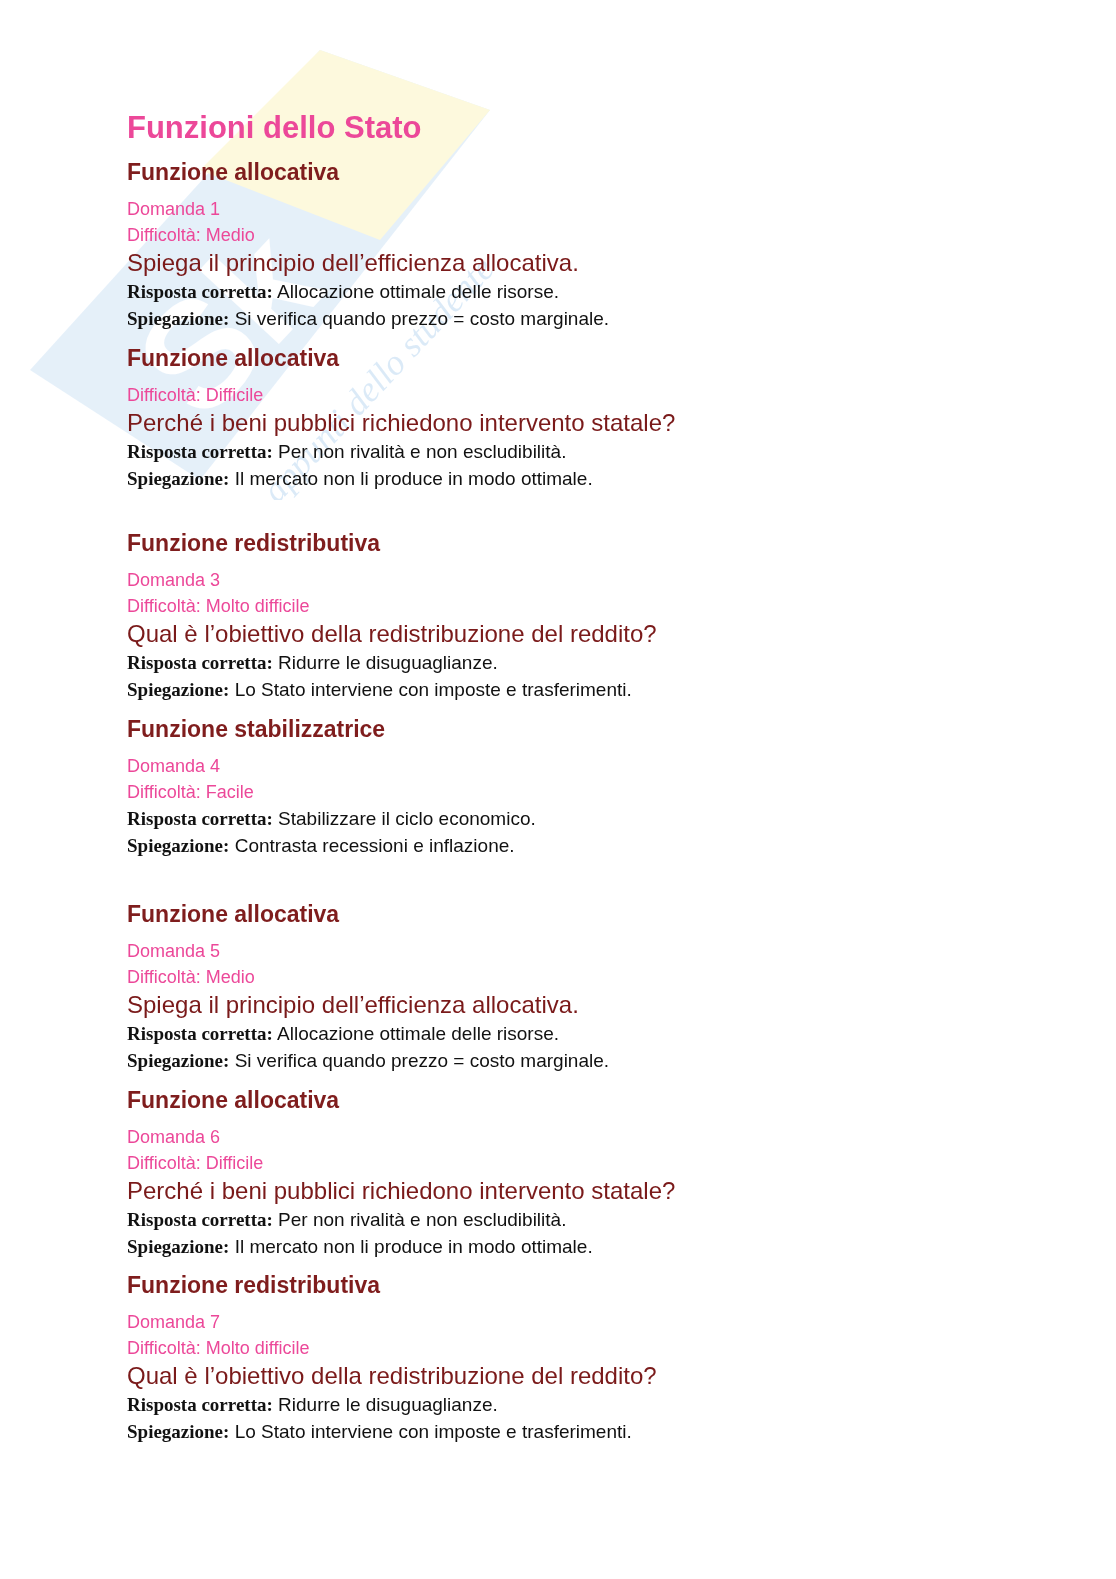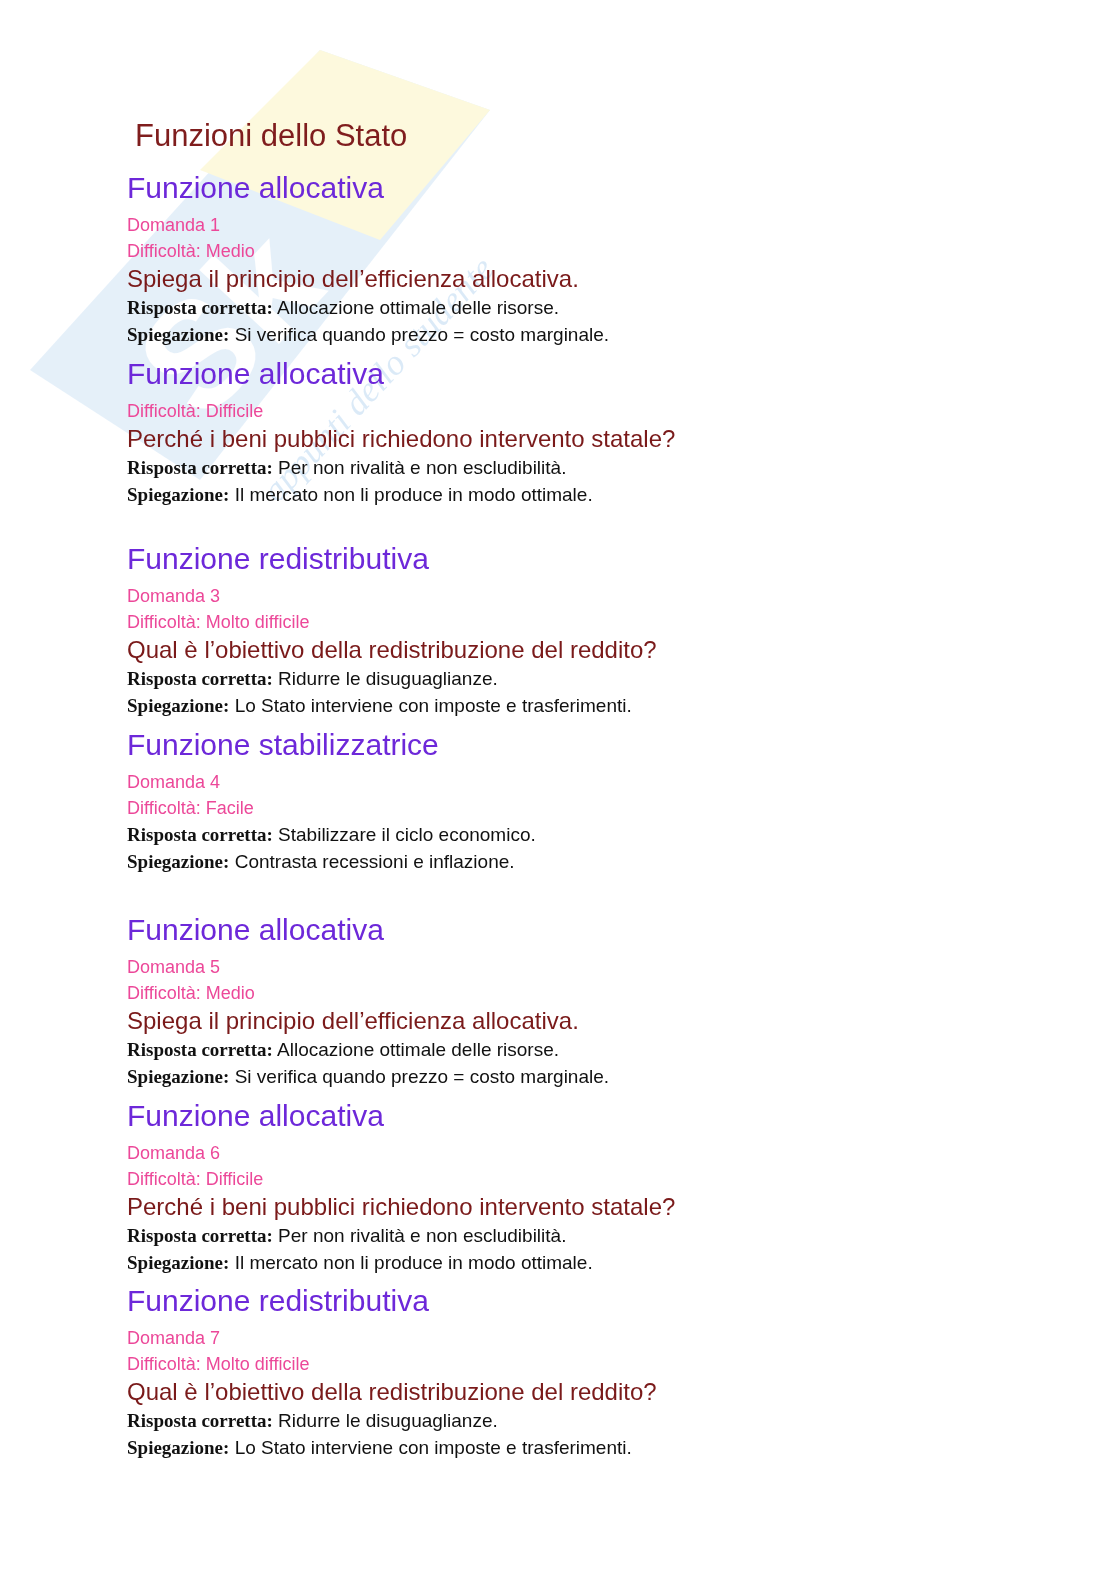--- a/index.html
+++ b/index.html
@@ -1,24 +1,24 @@
 <!DOCTYPE html>
 <html><head>
 <meta charset="utf-8">
 <style>
   html, body { margin: 0; padding: 0; background: #ffffff; }
   body { width: 1116px; height: 1579px; position: relative; overflow: hidden;
          font-family: "Liberation Sans", sans-serif; }
   .watermark { position: absolute; left: 20px; top: 40px; width: 480px; height: 460px;
                pointer-events: none; z-index: 0; }
   .page { position: absolute; left: 127px; top: 106px; width: 900px; z-index: 1; }
-  .doc-title { color: #7f1d1d; font-weight: normal; font-size: 31px; margin: 8px;
+  .doc-title { color: #ec4899; font-weight: bold; font-size: 31px; margin: 0;
                height: 52px; line-height: 44px; }
   .section { height: 185.5px; }
-  .section-heading { color: #6d28d9; font-weight: normal; font-size: 30px; margin: 0;
+  .section-heading { color: #7f1d1d; font-weight: bold; font-size: 23px; margin: 0;
                      line-height: 28px; height: 38px; }
   .meta { color: #ec4899; font-size: 18px; line-height: 26px; }
   .question { color: #7a1a1a; font-size: 24px; line-height: 30px; }
   .line { color: #111111; font-size: 19px; line-height: 27px; }
   .line b { font-weight: bold; font-family: Liberation Serif, serif; }
 </style>
 </head>
 <body>
 
 <svg class="watermark" viewBox="0 0 480 460">

